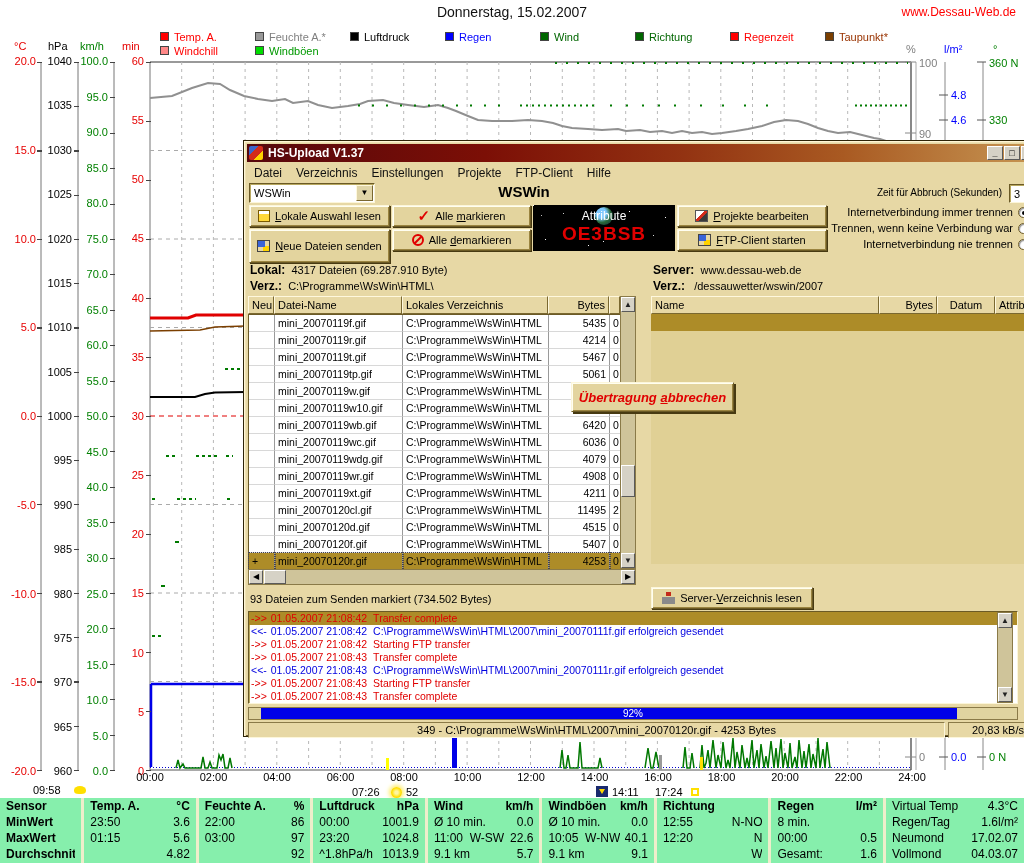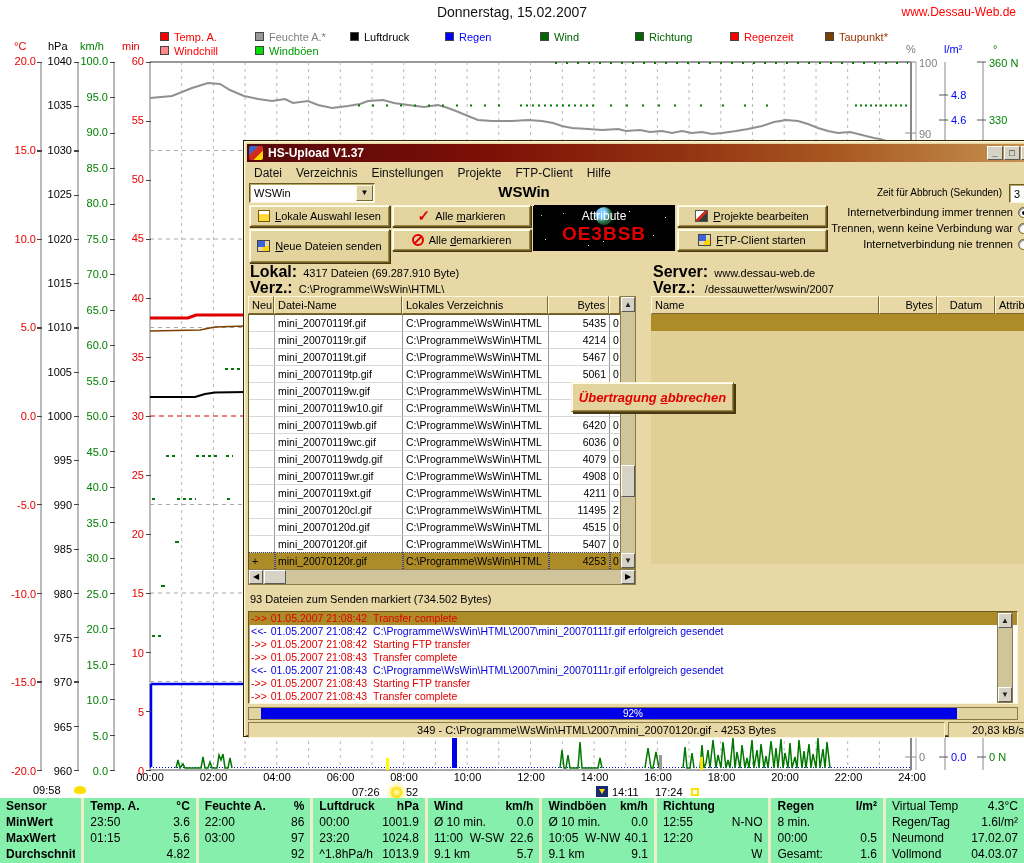--- a/index.html
+++ b/index.html
@@ -89,21 +89,21 @@
 #copyright-box .earth { position:absolute; left:62px; top:2px; width:18px; height:18px; border-radius:50%;
   background:radial-gradient(circle at 35% 35%, #7ec8ff 0 30%, #2a6a3a 55%, #123); }
 #copyright-line1 { position:relative; font-size:12px; margin-top:4px; }
 #copyright-line2 { position:relative; font-size:19px; font-weight:bold; color:#e00000; letter-spacing:1px; }
 #radio-group { position:absolute; left:585px; top:63px; width:200px; }
 .radio-row { display:flex; align-items:center; justify-content:flex-end; height:16px; font-size:11px; }
 .radio { width:11px; height:11px; border-radius:50%; background:#fff; margin-left:5px; flex:0 0 11px;
   border:1px solid #6b5a26; box-shadow:inset 1px 1px 1px #999; position:relative; }
 .radio.on:after { content:""; position:absolute; left:3px; top:3px; width:4px; height:4px; border-radius:50%; background:#000; }
 .info-line { position:absolute; font-size:11px; }
-.info-line b { font-size:16px; }
+.info-line b { font-size:12px; }
 
 
 .table-wrap { position:absolute; top:155px; }
 #file-table { left:4px; width:388px; }
 #server-table { left:407px; width:400px; }
 .thead { display:flex; height:18px; }
 .hcell { background:#e7d8a5; border:1px solid; border-color:#fff8dd #7a6830 #7a6830 #fff8dd;
   font-size:11px; padding:2px 3px; overflow:hidden; white-space:nowrap; }
 .tbody { background:#fff; border:1px solid; border-color:#6b5a26 #fcf6da #fcf6da #6b5a26; }
 .frow { display:grid; grid-template-columns:26px 128px 146px 61px 11px; height:17px; line-height:16px; font-size:10.5px; }
@@ -677,20 +677,24 @@
       <div id="server-body">
         <div id="server-sel-row"></div>
       </div>
     </div>
 
     <div class="btn3d" id="cancel-button">
       <span><span>Übertragung </span><span class="accel">a</span><span>bbrechen</span></span>
     </div>
 
     <div id="marked-info">93 Dateien zum Senden markiert (734.502 Bytes)</div>
+    <div class="btn3d" id="server-read-button">
+      <span class="ic ic-server"></span>
+      <span><span>Server-</span><span class="accel">V</span><span>erzeichnis lesen</span></span>
+    </div>
 
     <div id="log-box" class="sunk" data-each="dialog.log">
 
         <div class="log-row red sel">
           <span class="p">-&gt;&gt;</span><span class="t">01.05.2007 21:08:42</span><span>Transfer complete</span>
         </div>
 
         <div class="log-row blue">
           <span class="p">&lt;&lt;-</span><span class="t">01.05.2007 21:08:42</span><span>C:\Programme\WsWin\HTML\2007\mini_20070111f.gif erfolgreich gesendet</span>
         </div>

